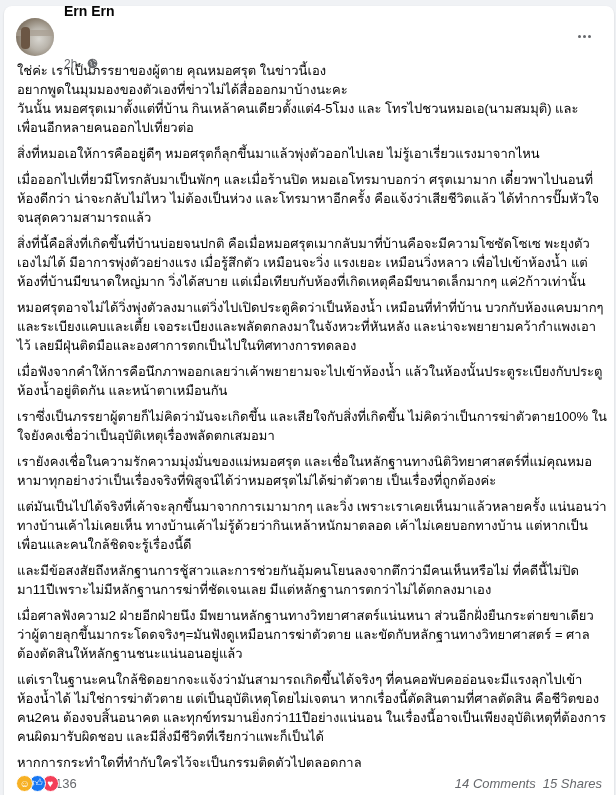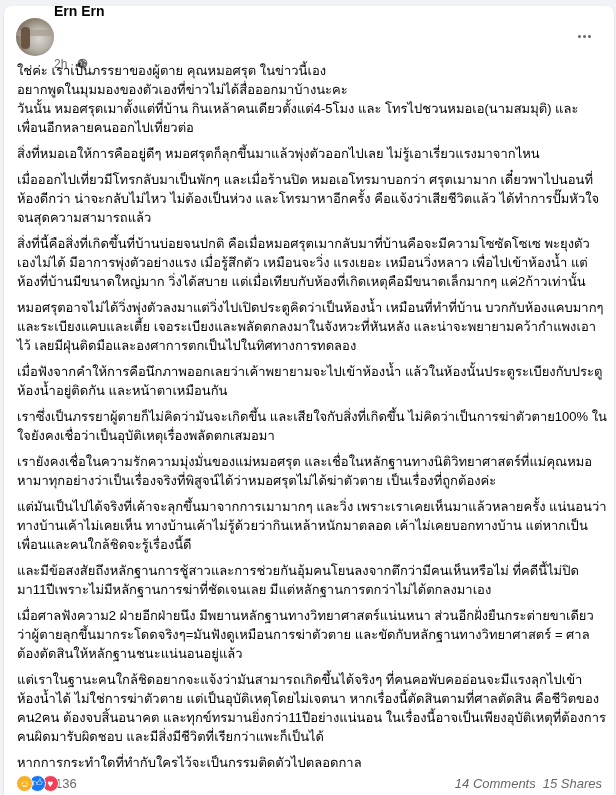--- a/index.html
+++ b/index.html
@@ -50,20 +50,21 @@
     }
     .avatar::after {
       content: "";
       position: absolute;
       left: 5px; top: 9px;
       width: 9px; height: 22px;
       border-radius: 4px;
       background: #6b5644;
     }
     .meta {
+      margin-left: 10px;
       display: flex;
       flex-direction: column;
       line-height: 1.2;
       gap: 36px;
     }
     .author {
       font-family: "Liberation Sans", sans-serif;
       font-size: 14px;
       font-weight: 600;
       color: #050505;

